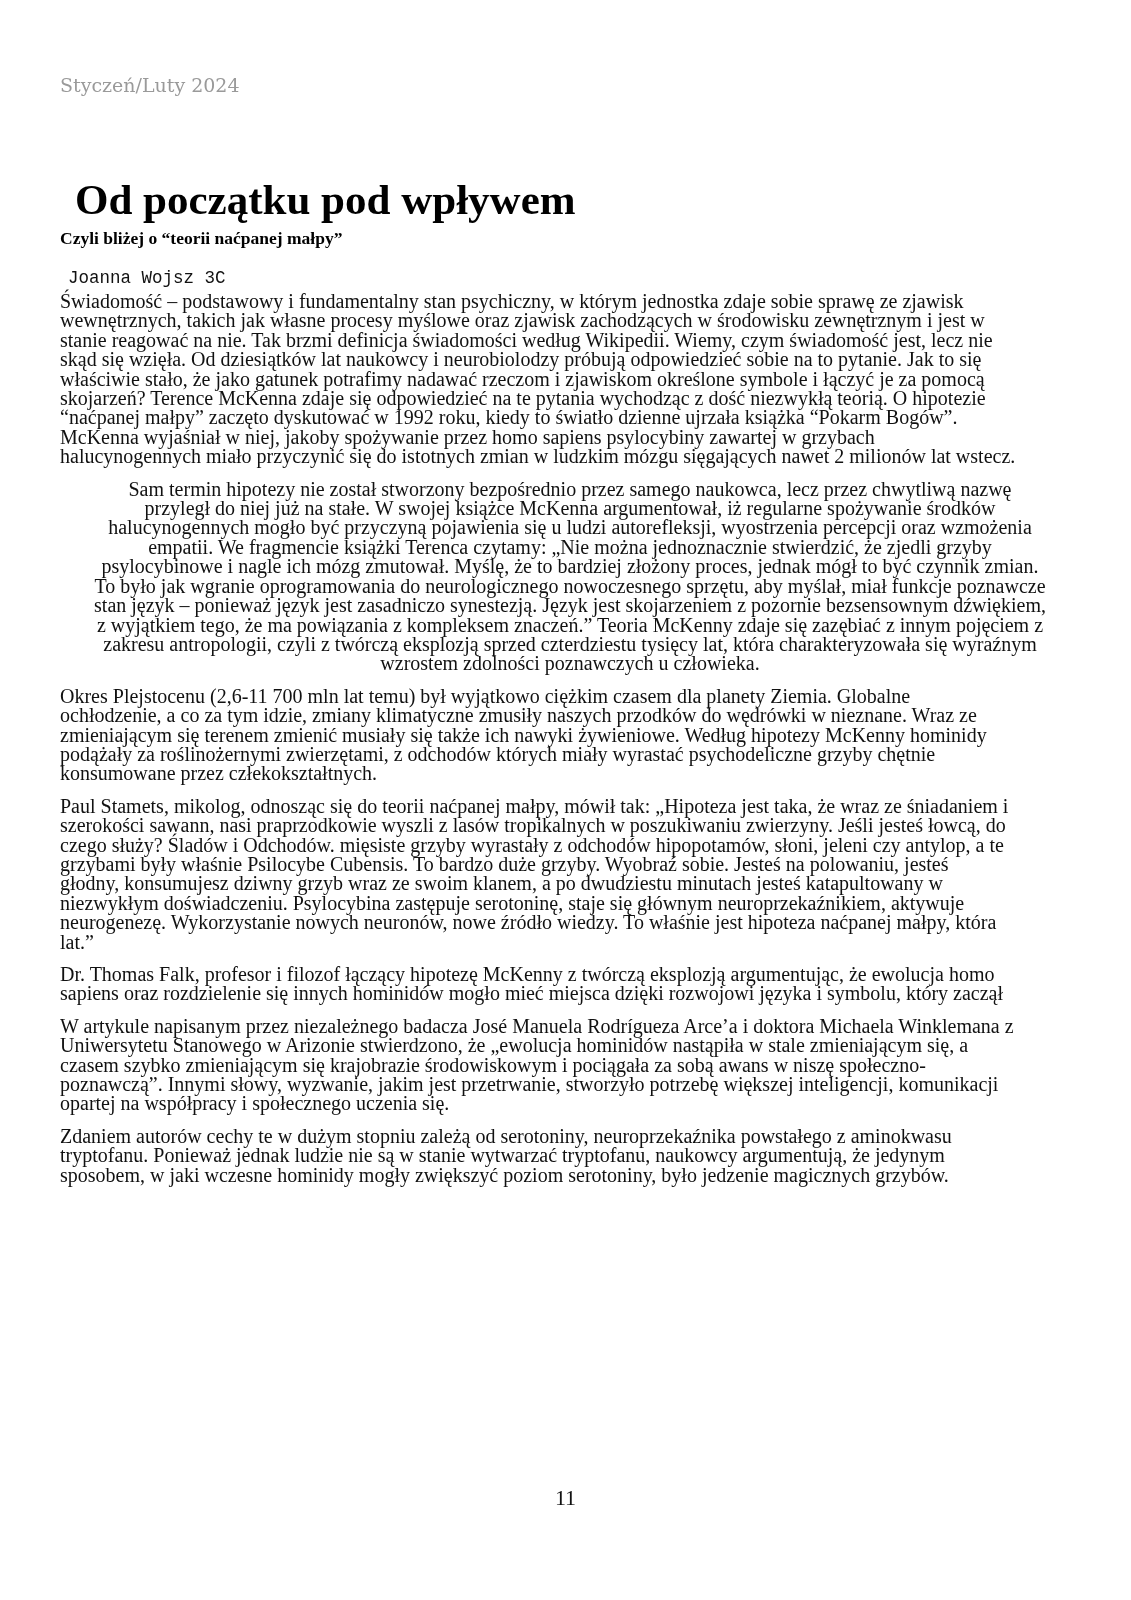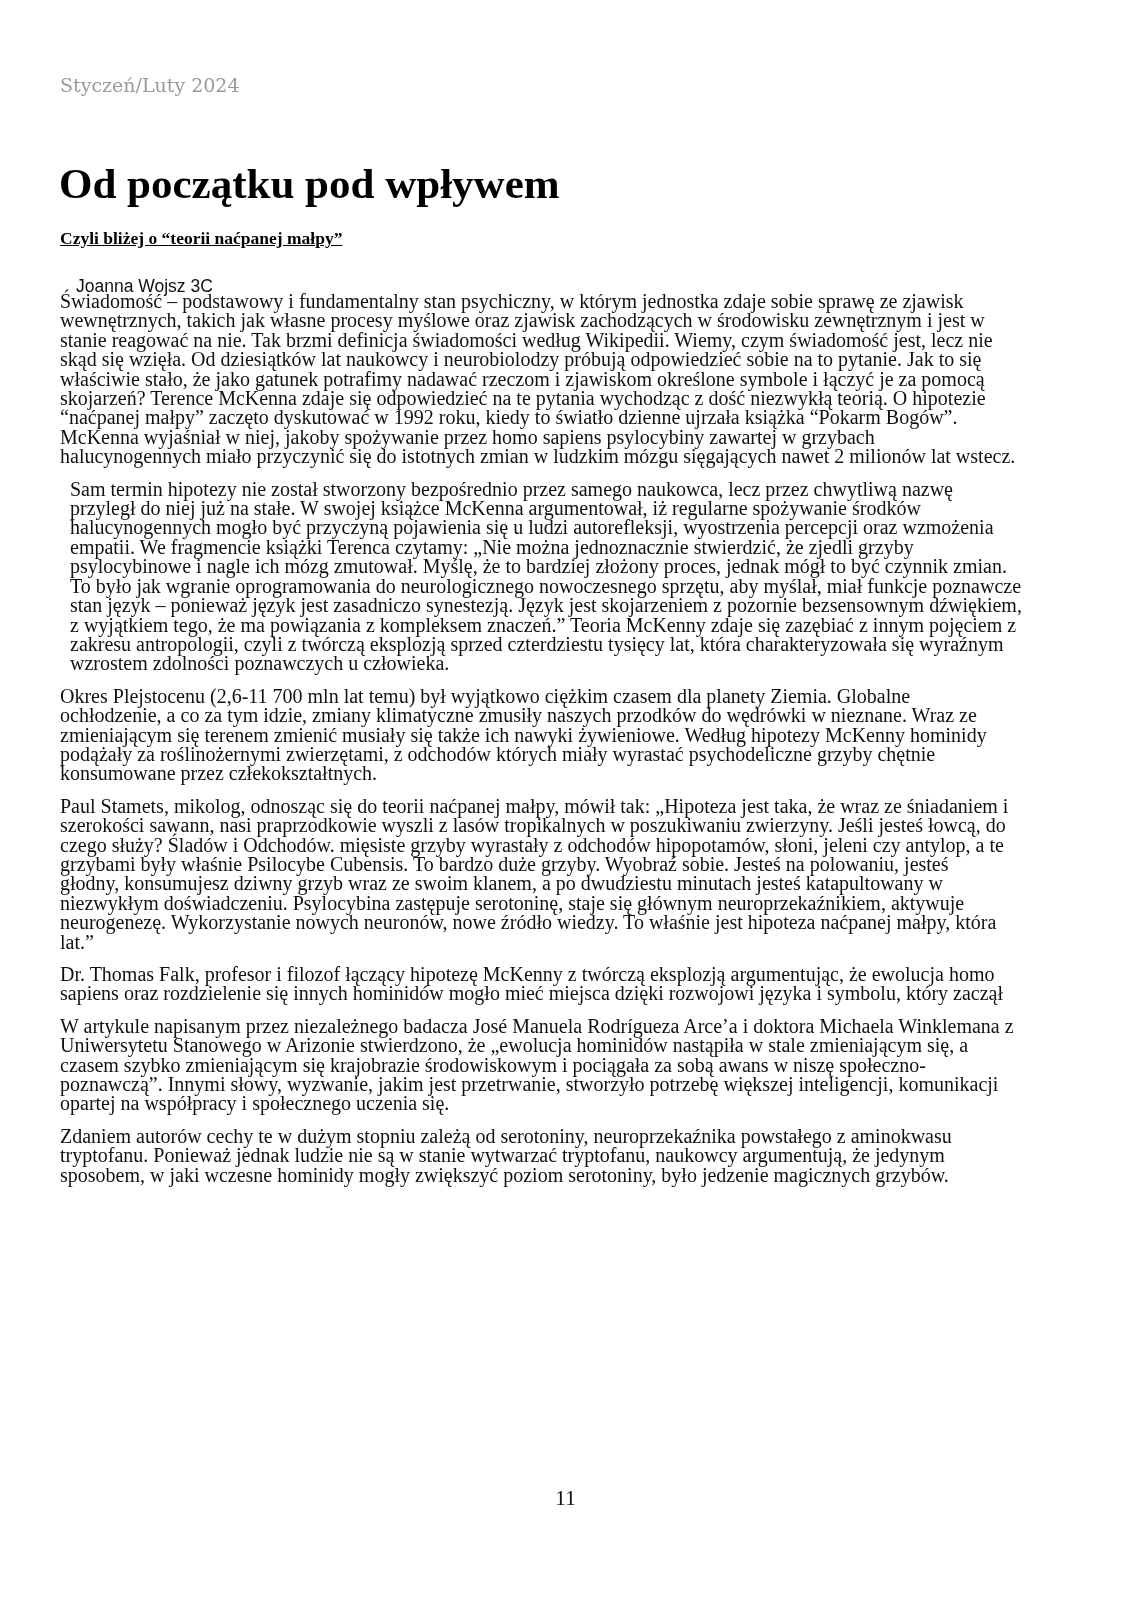--- a/index.html
+++ b/index.html
@@ -4,38 +4,38 @@
 <style>
   html, body { margin: 0; padding: 0; background: #ffffff; }
   body { width: 1131px; height: 1600px; position: relative; overflow: hidden; }
   .page { position: absolute; left: 0; top: 0; width: 1131px; height: 1308px; background: #fff; padding-left: 8px; }
   .issue {
     position: absolute; left: 60px; top: 74px;
     font-family: "DejaVu Serif", serif; font-size: 19px; color: #9a9a9a;
     letter-spacing: 0;
   }
   .title {
-    position: absolute; left: 59px; top: 160px; margin: 0;
+    position: absolute; left: 59px; top: 160px; margin: 16px;
     font-family: "Liberation Serif", serif; font-weight: bold; font-size: 43px; color: #000;
     line-height: 1.1;
   }
   .subtitle {
     position: absolute; left: 60px; top: 228px; margin: 0;
-    font-family: "Liberation Serif", serif; font-weight: bold; font-size: 17.5px; color: #000; text-decoration: underline;
+    font-family: "Liberation Serif", serif; font-weight: bold; font-size: 17.5px; color: #000;
   }
   .author {
-    position: absolute; left: 60px; top: 260px; margin: 16px;
-    font-family: Liberation Sans, sans-serif; font-size: 17.5px; color: #111;
+    position: absolute; left: 60px; top: 260px; margin: 8px;
+    font-family: Liberation Mono, monospace; font-size: 17.5px; color: #111;
   }
   .body {
     position: absolute; left: 60px; top: 292px; width: 1010px;
     font-family: "Liberation Serif", serif; font-size: 20px; line-height: 19.4px; color: #111;
   }
   .body p { margin: 0 0 13px 0; }
-  .body p.p2 { text-indent: 10px; }
+  .body p.p2 { text-indent: 10px; text-align: center; }
   .line { display: block; white-space: nowrap; }
   .pagenum {
     position: absolute; left: 0; width: 1131px; top: 1485px; text-align: center;
     font-family: "Liberation Serif", serif; font-size: 22px; color: #111;
   }
 </style>
 </head>
 <body>
 
 <div class="page">

